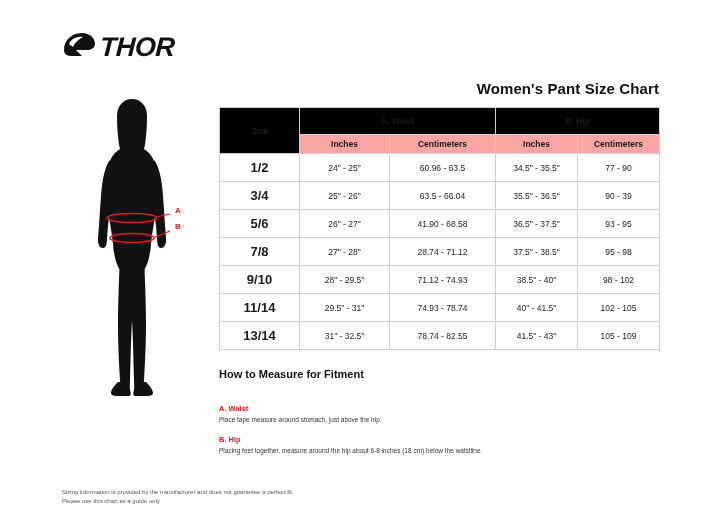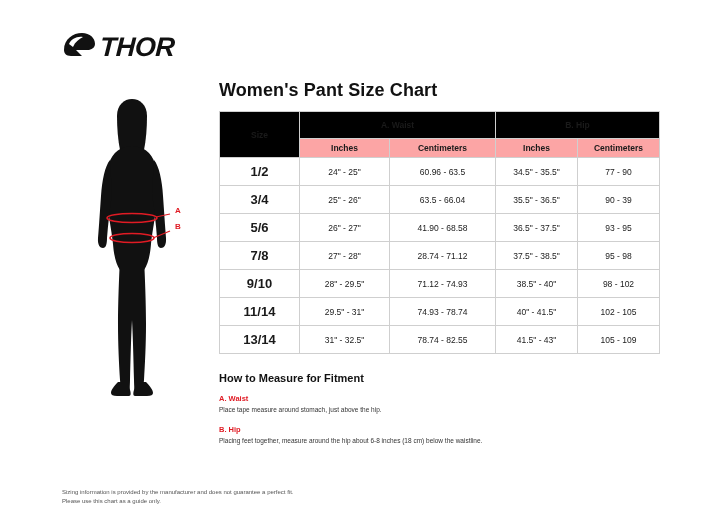--- a/index.html
+++ b/index.html
@@ -67,25 +67,26 @@
   .marker-b { left: 113px; top: 124px; }
 
   
   .content {
     position: absolute;
     left: 219px;
     top: 80px;
     width: 440px;
   }
   h1.chart-title {
-    font-size: 18px;
+    font-size: 15px;
     font-weight: bold;
     margin: 0 0 10px 0;
     color: #111111;
     letter-spacing: 0.1px;
+    text-align: right;
   }
 
   table.size-chart {
     border-collapse: collapse;
     width: 440px;
     table-layout: fixed;
   }
   table.size-chart th,
   table.size-chart td {
     border: 1px solid #cfcfcf;
@@ -121,21 +122,21 @@
     font-size: 13px;
   }
 
   
   .howto {
     margin-top: 18px;
   }
   .howto h2 {
     font-size: 11px;
     font-weight: bold;
-    margin: 0 0 10px 0;
+    margin: 0 0 24px 0;
     color: #111111;
   }
   .howto .item { margin-bottom: 10px; }
   .howto .item-title {
     font-size: 7.5px;
     font-weight: bold;
     color: #e01b24;
     margin-bottom: 3px;
   }
   .howto .item-body {

